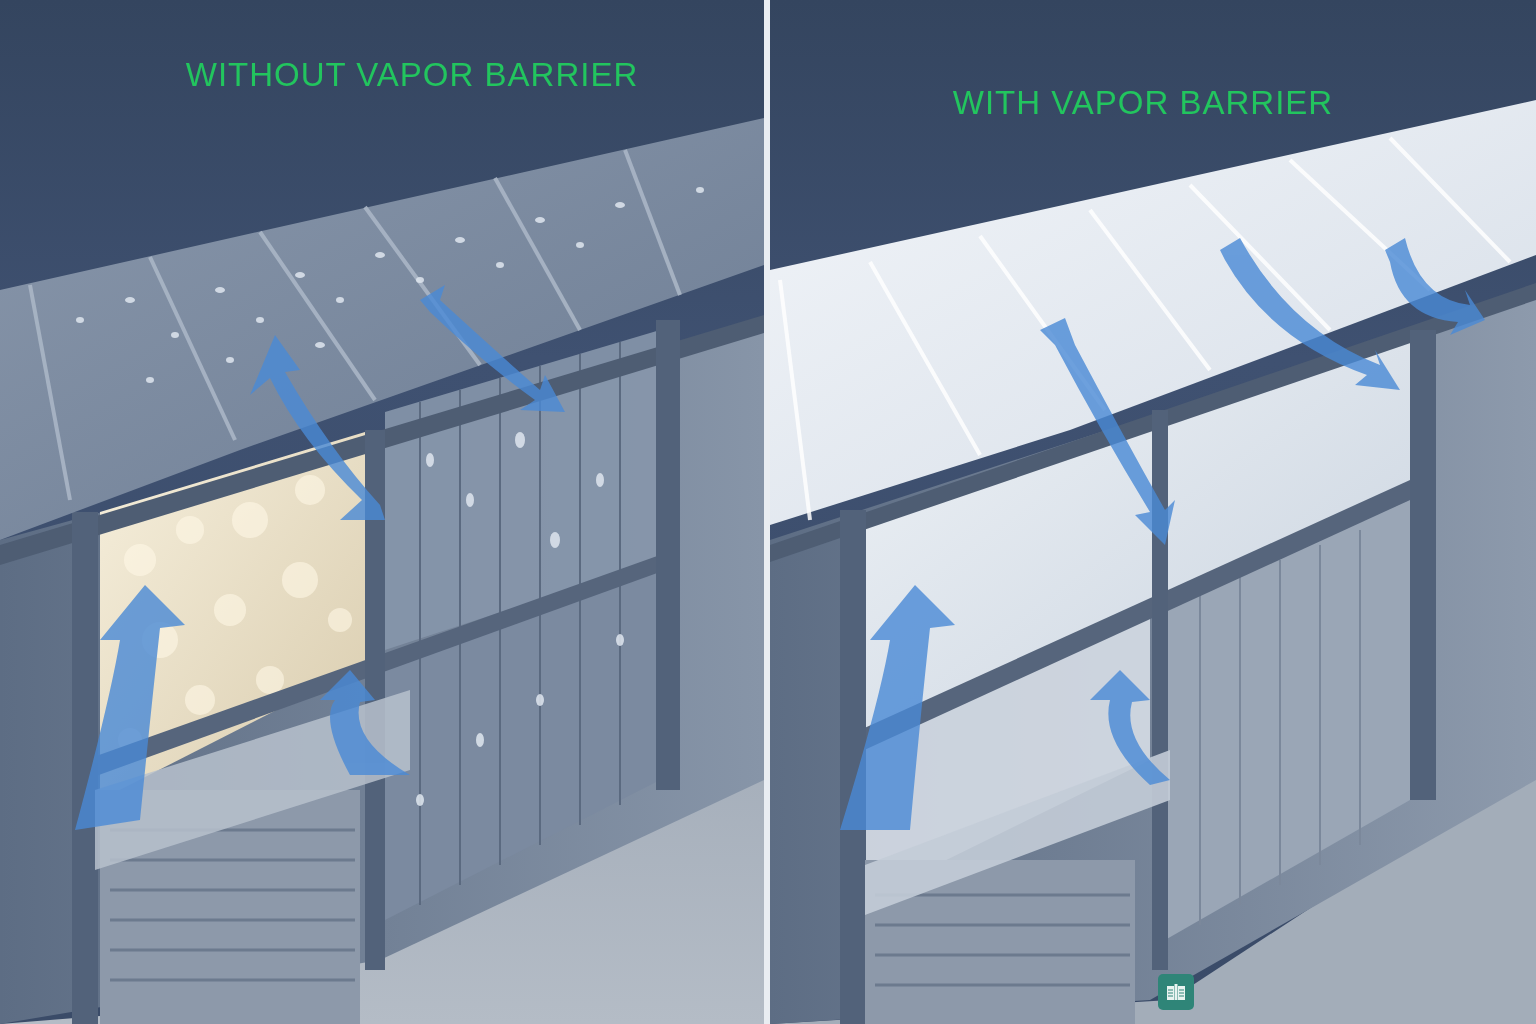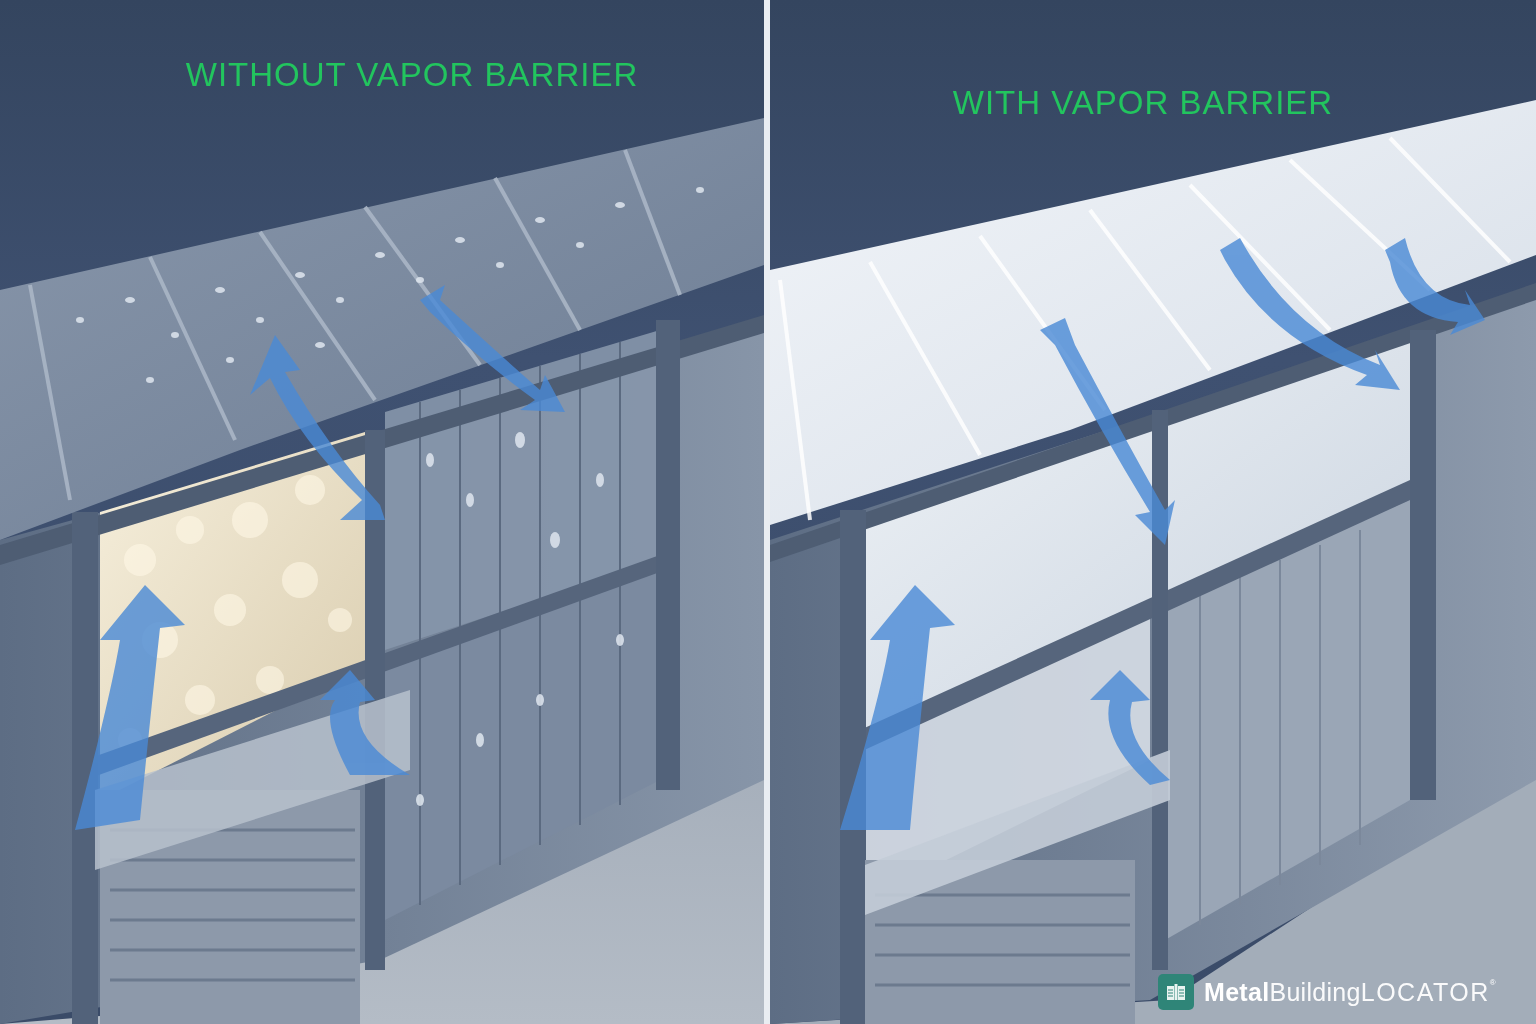--- a/index.html
+++ b/index.html
@@ -245,16 +245,13 @@
       <g stroke="#2f8578" stroke-width="1">
         <line x1="3" y1="8" x2="8" y2="8"></line>
           <line x1="3" y1="11" x2="8" y2="11"></line>
           <line x1="3" y1="14" x2="8" y2="14"></line>
         <line x1="14" y1="8" x2="19" y2="8"></line>
           <line x1="14" y1="11" x2="19" y2="11"></line>
           <line x1="14" y1="14" x2="19" y2="14"></line>
       </g>
     </svg>
   </div>
-  <div class="logo-text">
-    <span class="bold">Metal</span><span class="light">Building</span><span class="light2">LOCATOR</span><span class="logo-reg">®</span>
-  </div>
 </div>
 
 </body></html>

